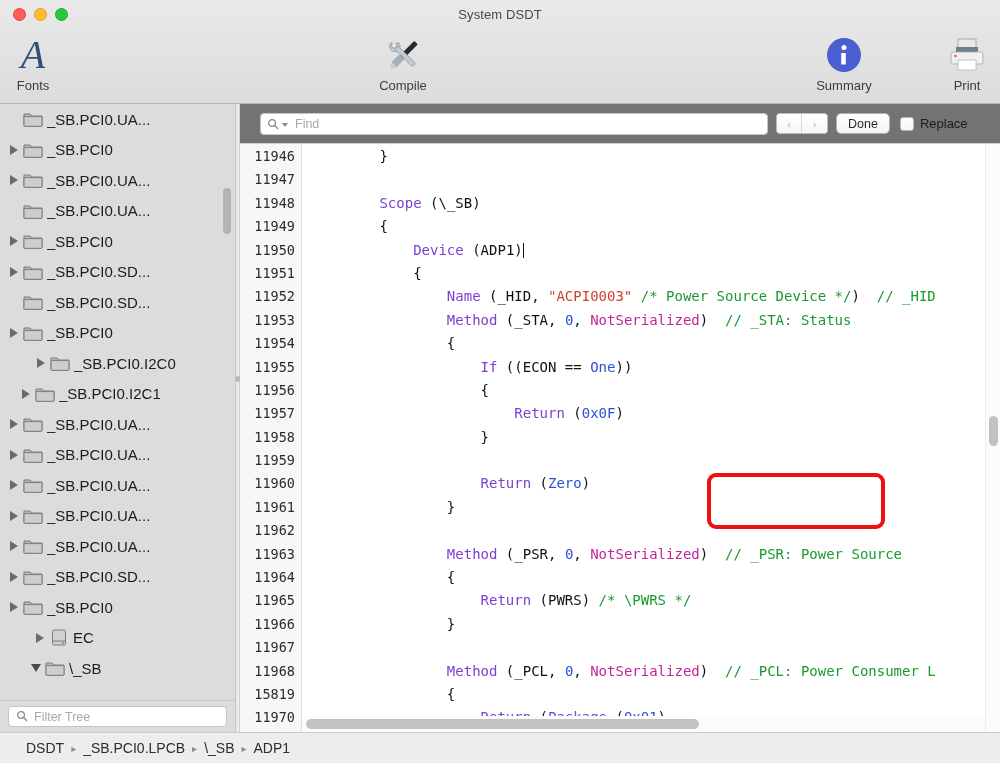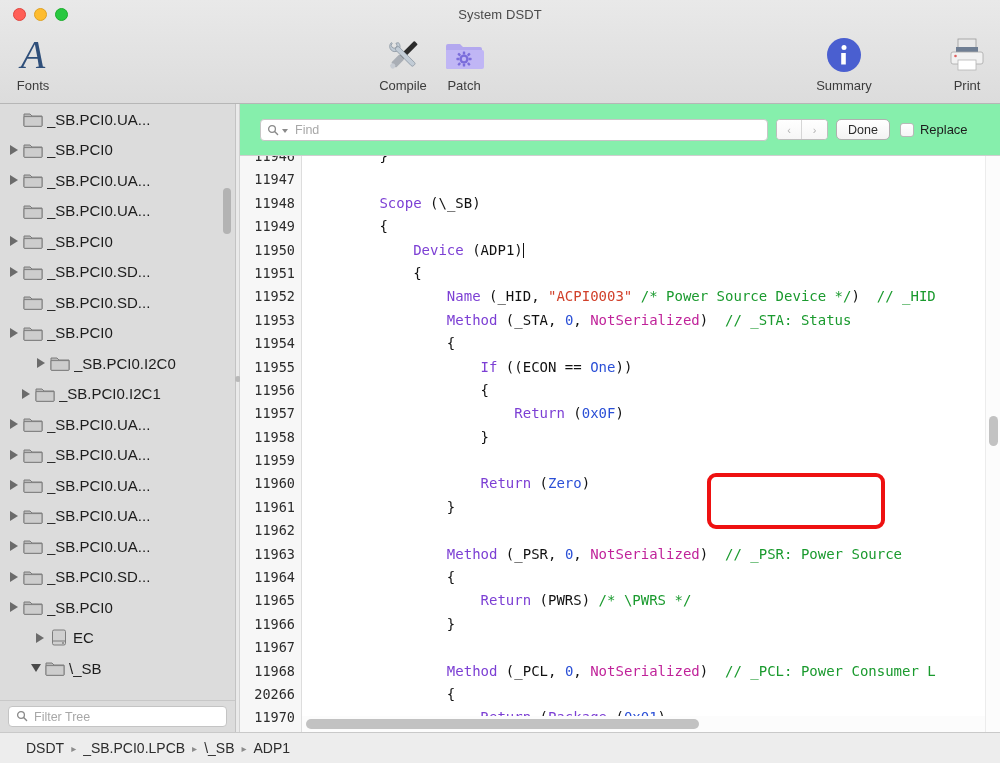--- a/index.html
+++ b/index.html
@@ -69,22 +69,22 @@
   .fonts-A {
     font-family: "Liberation Serif", serif;
     font-size: 40px; font-style: italic;
     color: #2f4f7a; line-height: 1;
   }
 
   
   .findbar {
     position: absolute;
     left: 240px; top: 104px;
-    width: 760px; height: 52px;
-    background: #86efac;
+    width: 760px; height: 40px;
+    background: #737373;
     border-bottom: 1px solid #cfcfcf;
     display: flex; align-items: center;
     padding: 0 8px 0 20px;
     gap: 8px;
     z-index: 5;
   }
   .find-field {
     flex: 1 1 auto;
     height: 22px;
     background: #ffffff;
@@ -376,43 +376,20 @@
             </g>
             <g transform="rotate(-45 22 20)">
               <path d="M22.5 3 a5.2 5.2 0 1 0 5 5 l-2.2 -1.3 a2.8 2.8 0 1 1 -2.6 -2.6 z" fill="#c2ccd6" stroke="#8e98a3" stroke-width="0.8"></path>
               <rect x="20.3" y="10" width="4.6" height="25" rx="1.6" fill="#c2ccd6" stroke="#8e98a3" stroke-width="0.8"></rect>
             </g>
           </svg>
         </div>
         <div class="tb-label">Compile</div>
       </div>
 
-      <div class="tb-item" id="tb-patch">
-        <div class="tb-icon">
-          <svg width="44" height="38" viewBox="0 0 44 38">
-            <path d="M6 8 h12 l3 3 h17 a2 2 0 0 1 2 2 v18 a2 2 0 0 1 -2 2 H6 a2 2 0 0 1 -2 -2 V10 a2 2 0 0 1 2 -2z" fill="#b3a8ef"></path>
-            <path d="M4 14 h36 a2 2 0 0 1 2 2 v15 a2 2 0 0 1 -2 2 H6 a2 2 0 0 1 -2 -2z" fill="#c0b6f5"></path>
-            <g fill="#7b6ddb">
-              <circle cx="22" cy="23" r="4.6"></circle>
-              <g>
-                <rect x="20.8" y="15.4" width="2.4" height="3" rx="0.6"></rect>
-                <rect x="20.8" y="27.6" width="2.4" height="3" rx="0.6"></rect>
-                <rect x="14.4" y="21.8" width="3" height="2.4" rx="0.6"></rect>
-                <rect x="26.6" y="21.8" width="3" height="2.4" rx="0.6"></rect>
-                <rect x="16" y="17" width="2.4" height="3" rx="0.6" transform="rotate(-45 17.2 18.5)"></rect>
-                <rect x="25.6" y="26.6" width="2.4" height="3" rx="0.6" transform="rotate(-45 26.8 28.1)"></rect>
-                <rect x="25.6" y="17" width="2.4" height="3" rx="0.6" transform="rotate(45 26.8 18.5)"></rect>
-                <rect x="16" y="26.6" width="2.4" height="3" rx="0.6" transform="rotate(45 17.2 28.1)"></rect>
-              </g>
-              <circle cx="22" cy="23" r="2.2" fill="#c0b6f5"></circle>
-            </g>
-          </svg>
-        </div>
-        <div class="tb-label">Patch</div>
-      </div>
 
       <div class="tb-item" id="tb-summary">
         <div class="tb-icon">
           <svg width="40" height="40" viewBox="0 0 40 40">
             <circle cx="20" cy="20" r="17" fill="#4a5fd0"></circle>
             <circle cx="20" cy="12.5" r="2.5" fill="#ffffff"></circle>
             <path d="M17.2 18 h4.6 v11.5 h-4.6 z" fill="#ffffff"></path>
           </svg>
         </div>
         <div class="tb-label">Summary</div>
@@ -724,21 +701,21 @@
             <div>11959</div>
             <div>11960</div>
             <div>11961</div>
             <div>11962</div>
             <div>11963</div>
             <div>11964</div>
             <div>11965</div>
             <div>11966</div>
             <div>11967</div>
             <div>11968</div>
-            <div>20266</div>
+            <div>15819</div>
             <div>11970</div>
             <div>11971</div>
           </div>
         <div class="code" id="code"><div><span class="pln">        }</span></div><div>&nbsp;</div><div><span class="pln">        </span><span class="kw">Scope</span><span class="pln"> (\_SB)</span></div><div><span class="pln">        {</span></div><div><span class="pln">            </span><span class="kw">Device</span><span class="pln"> (ADP1)</span><span class="caret"></span></div><div><span class="pln">            {</span></div><div><span class="pln">                </span><span class="kw">Name</span><span class="pln"> (_HID, </span><span class="str">"ACPI0003"</span><span class="pln"> </span><span class="cmt">/* Power Source Device */</span><span class="pln">)  </span><span class="cmt">// _HID</span></div><div><span class="pln">                </span><span class="kw">Method</span><span class="pln"> (_STA, </span><span class="num">0</span><span class="pln">, </span><span class="ser">NotSerialized</span><span class="pln">)  </span><span class="cmt">// _STA: Status</span></div><div><span class="pln">                {</span></div><div><span class="pln">                    </span><span class="kw">If</span><span class="pln"> ((ECON == </span><span class="num">One</span><span class="pln">))</span></div><div><span class="pln">                    {</span></div><div><span class="pln">                        </span><span class="kw">Return</span><span class="pln"> (</span><span class="num">0x0F</span><span class="pln">)</span></div><div><span class="pln">                    }</span></div><div>&nbsp;</div><div><span class="pln">                    </span><span class="kw">Return</span><span class="pln"> (</span><span class="num">Zero</span><span class="pln">)</span></div><div><span class="pln">                }</span></div><div>&nbsp;</div><div><span class="pln">                </span><span class="kw">Method</span><span class="pln"> (_PSR, </span><span class="num">0</span><span class="pln">, </span><span class="ser">NotSerialized</span><span class="pln">)  </span><span class="cmt">// _PSR: Power Source</span></div><div><span class="pln">                {</span></div><div><span class="pln">                    </span><span class="kw">Return</span><span class="pln"> (PWRS) </span><span class="cmt">/* \PWRS */</span></div><div><span class="pln">                }</span></div><div>&nbsp;</div><div><span class="pln">                </span><span class="kw">Method</span><span class="pln"> (_PCL, </span><span class="num">0</span><span class="pln">, </span><span class="ser">NotSerialized</span><span class="pln">)  </span><span class="cmt">// _PCL: Power Consumer L</span></div><div><span class="pln">                {</span></div><div><span class="pln">                    </span><span class="kw">Return</span><span class="pln"> (</span><span class="kw">Package</span><span class="pln"> (</span><span class="num">0x01</span><span class="pln">)</span></div><div></div></div>
       </div>
 
       <div class="highlight-box"></div>
 
       <div class="v-scroll-track">
         <div class="v-scroll-thumb"></div>

